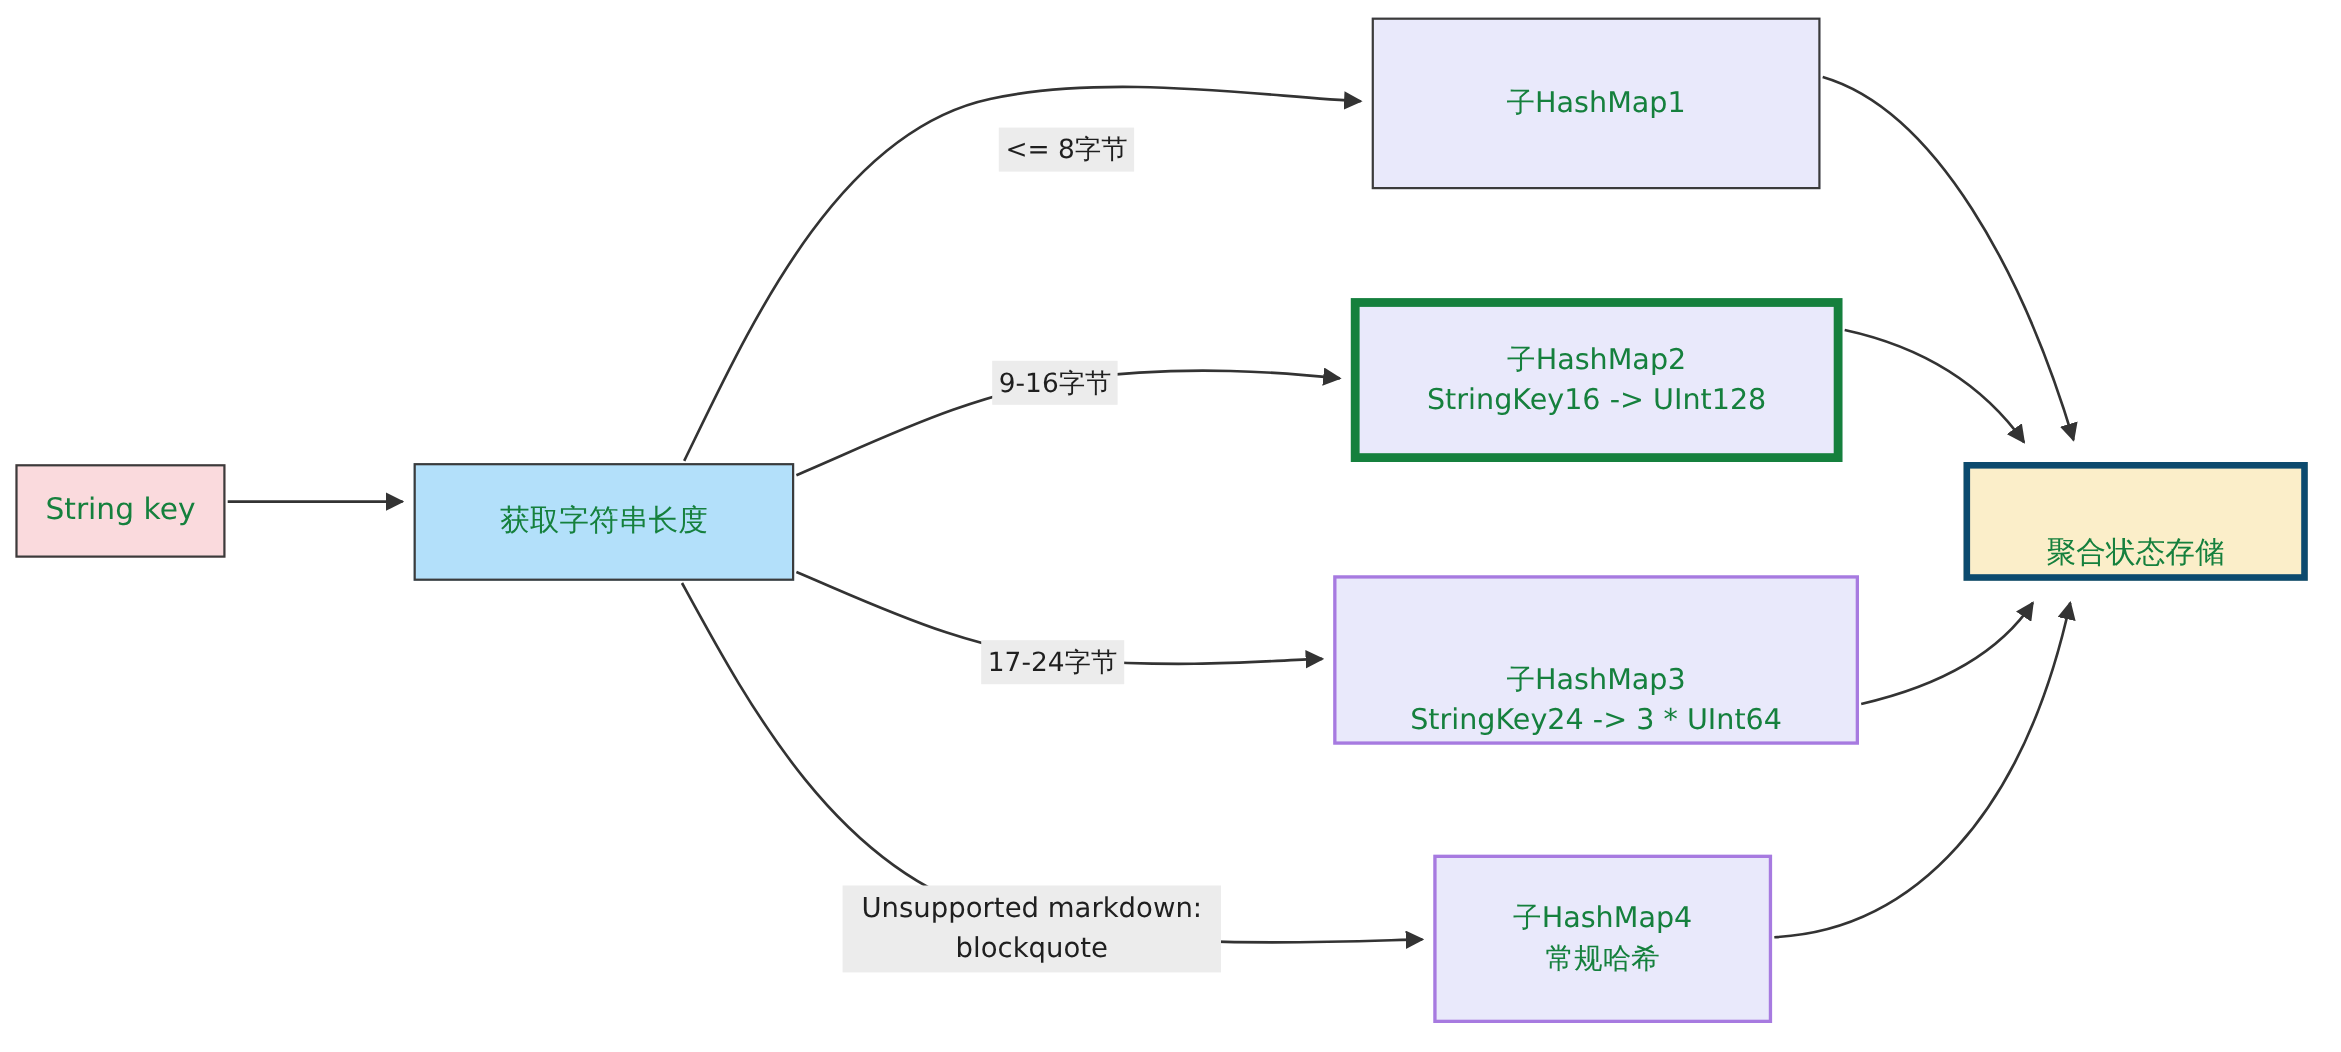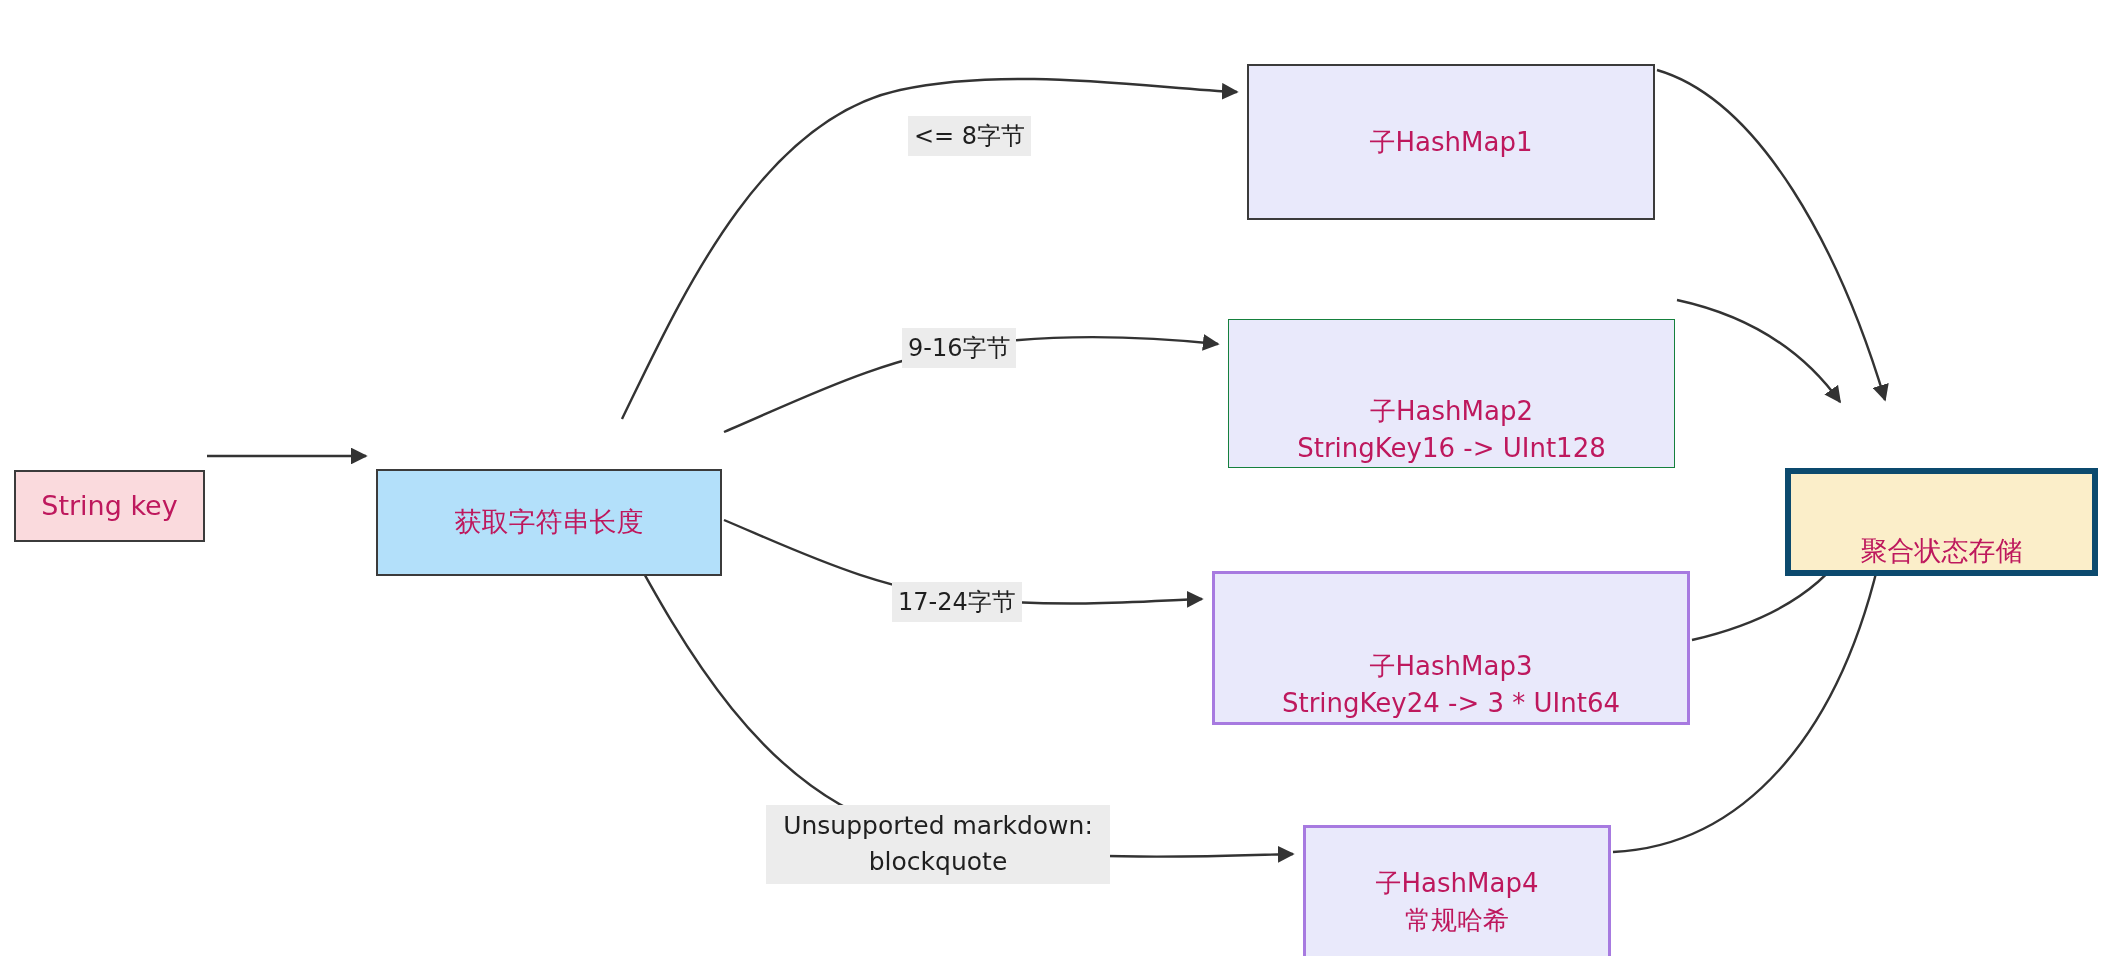--- a/index.html
+++ b/index.html
@@ -26,53 +26,51 @@
   }
   .node {
     position: absolute;
     box-sizing: border-box;
     display: flex;
     flex-direction: column;
     align-items: center;
     justify-content: center;
     text-align: center;
     line-height: 1.42;
-    color: #be185d;
-    margin-top: 48px;
+    color: #15803d;
   }
   .node .line {
     display: block;
     white-space: nowrap;
   }
 
   
   #node-string-key {
-    left: 14px; top: 422px; width: 191px; height: 72px;
+    left: 14px; top: 422px; width: 191px; height: 85px;
     background: #fadadd;
     border: 2px solid #3b3b3b;
     font-size: 27px;
   }
   #node-get-length {
     left: 376px; top: 421px; width: 346px; height: 107px;
     background: #b3e0fa;
     border: 2px solid #3b3b3b;
     font-size: 27px;
   }
   #node-hashmap-1 {
     left: 1247px; top: 16px; width: 408px; height: 156px;
     background: #e9e9fb;
     border: 2px solid #3b3b3b;
     font-size: 26px;
   }
   #node-hashmap-2 {
     left: 1228px; top: 271px; width: 447px; height: 149px;
     background: #e9e9fb;
-    border: 1px solid #15803d;
+    border: 8px solid #15803d;
     font-size: 26px;
-    justify-content: flex-end;
   }
   #node-hashmap-3 {
     left: 1212px; top: 523px; width: 478px; height: 154px;
     background: #e9e9fb;
     border: 3px solid #a77ae0;
     font-size: 26px;
     justify-content: flex-end;
   }
   #node-hashmap-4 {
     left: 1303px; top: 777px; width: 308px; height: 153px;

